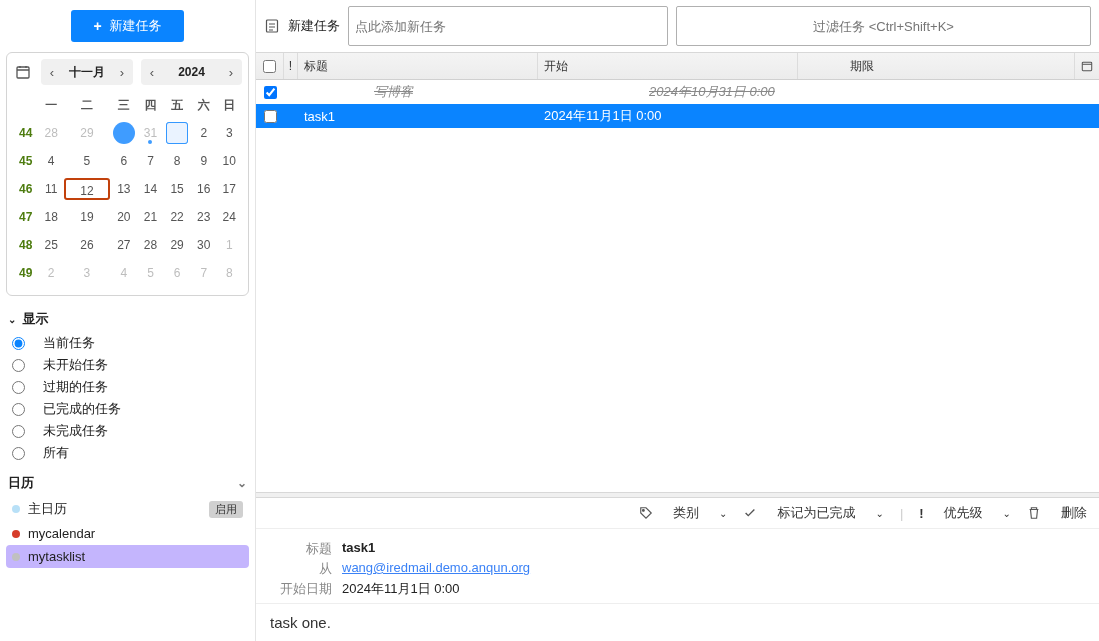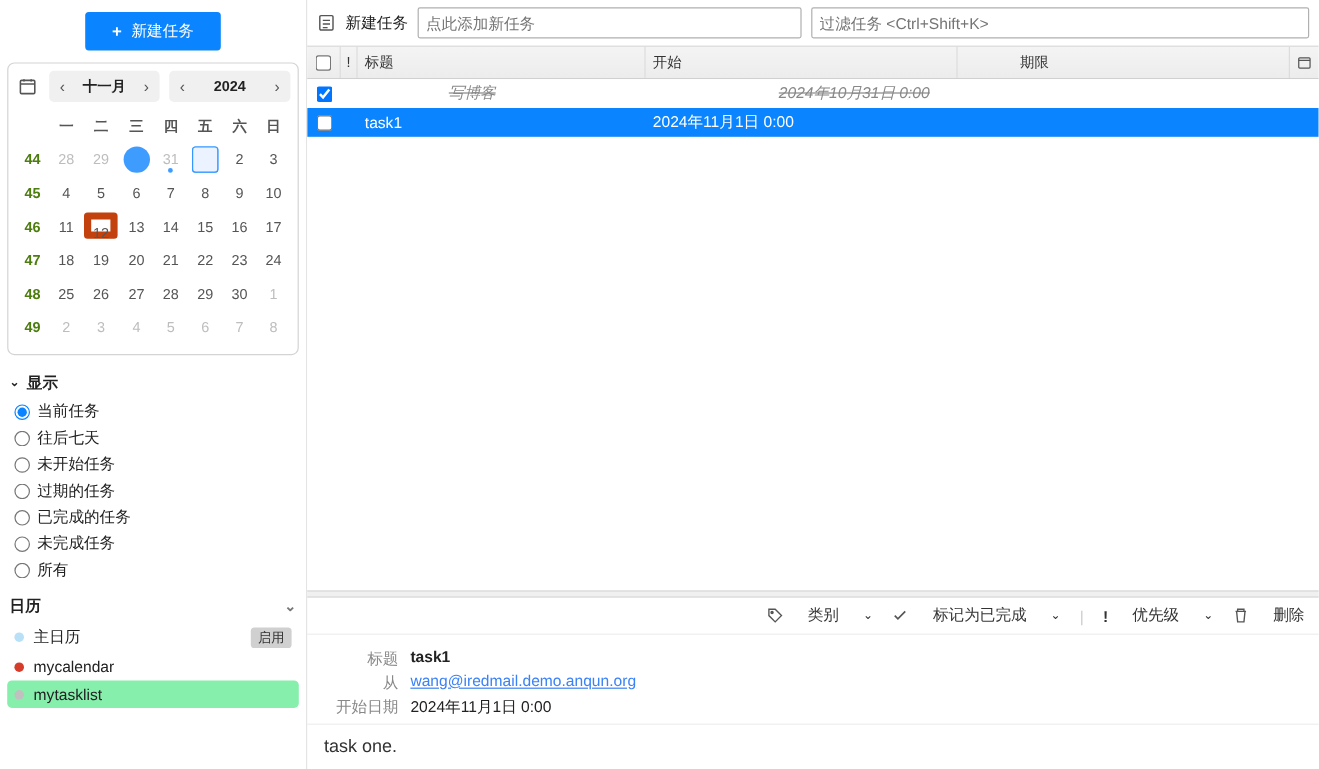--- a/index.html
+++ b/index.html
@@ -15,45 +15,45 @@
 .year-picker { flex: 1; }
 .nav-btn { width: 22px; height: 26px; display: flex; align-items: center; justify-content: center; color: #555; cursor: pointer; font-size: 13px;}
 .month-label, .year-label { flex: 1; text-align: center; font-size: 12px; font-weight:600; overflow:hidden; white-space:nowrap;}
 .cal-grid { width: 100%; border-collapse: collapse; margin-top: 6px; }
 .cal-grid th, .cal-grid td { text-align: center; font-size: 12px; height: 28px; width: 30px; }
 .cal-grid th { color: #555; font-weight: 600; }
 .cal-grid td { color: #555; position: relative; }
 .cal-grid td.dim { color: #bdbdbd; }
 .cal-grid td.wk { color: #4d7c0f; font-weight:600; }
 .cal-grid td.today-box { }
-.cal-grid td.today-box span { display:inline-block; width:28px; height:22px; line-height:22px; border:6px solid #c2410c; border-radius:3px;}
+.cal-grid td.today-box span { display:inline-block; width:46px; height:22px; line-height:22px; border:2px solid #c2410c; border-radius:3px;}
 .cal-grid td.sel { }
 .cal-grid td.sel span { display:inline-block; width:22px; height:22px; line-height:22px; border:1px solid #3498ff; background:#eaf3ff; border-radius:3px; font-weight:600;}
 .cal-grid td.mark30 span { display:inline-block; width:22px; height:22px; line-height:22px; font-weight:700;}
 .dot { position:absolute; bottom:3px; left:50%; transform:translateX(-50%); width:4px; height:4px; border-radius:50%; background:#3f9cff;}
 .section-hdr { display:flex; align-items:center; gap:6px; font-weight:700; margin:14px 0 4px 2px; cursor:pointer;}
 .section-hdr .chev { font-size:10px;}
 .radio-list { padding-left: 6px; }
-.radio-item { display:flex; align-items:center; gap:6px; padding:2px 0; font-size:13px; cursor:pointer;}
+.radio-item { display:flex; align-items:center; gap:18px; padding:2px 0; font-size:13px; cursor:pointer;}
 .radio-item input[type=radio]{ accent-color:#0a84ff; }
 .cal-section-hdr { display:flex; align-items:center; justify-content:space-between; font-weight:700; margin:10px 2px 4px 2px;}
 .cal-section-hdr .chev { color:#777; font-size:12px;}
 .cal-list-item { display:flex; align-items:center; gap:8px; padding:4px 6px; border-radius:4px; cursor:pointer; }
 .cal-list-item .dotc { width:8px; height:8px; border-radius:50%;}
-.cal-list-item.sel { background:#86efac;justify-content:space-between;}
+.cal-list-item.sel { background:#c4b5fd;justify-content:space-between;}
 .badge { background:#d0d0d0; color:#333; font-size:11px; padding:1px 6px; border-radius:3px; margin-left:auto;}
 .cal-list-item .name { flex:1; overflow:hidden; text-overflow:ellipsis; white-space:nowrap;}
 
 .main { flex:1; display:flex; flex-direction:column; border-left:1px solid #e4e4e4;}
 .topbar { display:flex; align-items:center; gap:8px; padding:6px 8px 6px 8px; }
 .topbar .ico { width:16px; height:16px; color:#555;}
 .topbar-label { color:#222; font-weight:500; white-space:nowrap;}
-.tb-input { border:1px solid #b0b0b0; border-radius:2px; height:26px; padding:0 6px; font-size:13px; color:#8b5cf6;}
+.tb-input { border:1px solid #b0b0b0; border-radius:2px; height:40px; padding:0 6px; font-size:13px; color:#8b5cf6;}
 .tb-input.add { flex:0 0 320px; }
-.tb-input.filter { flex:1; }
+.tb-input.filter { flex:1;text-align:center; }
 .table-hdr { display:flex; align-items:center; background:linear-gradient(#f4f4f4,#ececec); border-top:1px solid #d8d8d8; border-bottom:1px solid #d0d0d0; height:28px; font-size:12px; color:#333;}
 .table-hdr .hcell { padding:0 6px; border-right:1px solid #dcdcdc; height:100%; display:flex; align-items:center;}
 .hcell.chk { width:28px; justify-content:center;}
 .hcell.pri { width:14px; justify-content:center;}
 .hcell.title { flex:0 0 240px;}
 .hcell.start { flex:0 0 260px;}
 .hcell.end { flex:1;margin-left:46px;}
 .hcell.cal { width:24px; justify-content:center; border-right:none;}
 .task-rows { flex:1; overflow:auto; background:#fff;}
 .task-row { display:flex; align-items:center; height:24px; font-size:13px;}
@@ -189,24 +189,20 @@
     <span class="chev">⌄</span>
     <span>显示</span>
   </div>
   <div class="radio-list" id="filter-list">
       <label class="radio-item">
         <input type="radio" name="flt" checked="" style="">
         <span>当前任务</span>
       </label>
       <label class="radio-item">
         <input type="radio" name="flt" style="">
-        <span>往后七天</span>
-      </label>
-      <label class="radio-item">
-        <input type="radio" name="flt" style="">
         <span>未开始任务</span>
       </label>
       <label class="radio-item">
         <input type="radio" name="flt" style="">
         <span>过期的任务</span>
       </label>
       <label class="radio-item">
         <input type="radio" name="flt" style="">
         <span>已完成的任务</span>
       </label>

